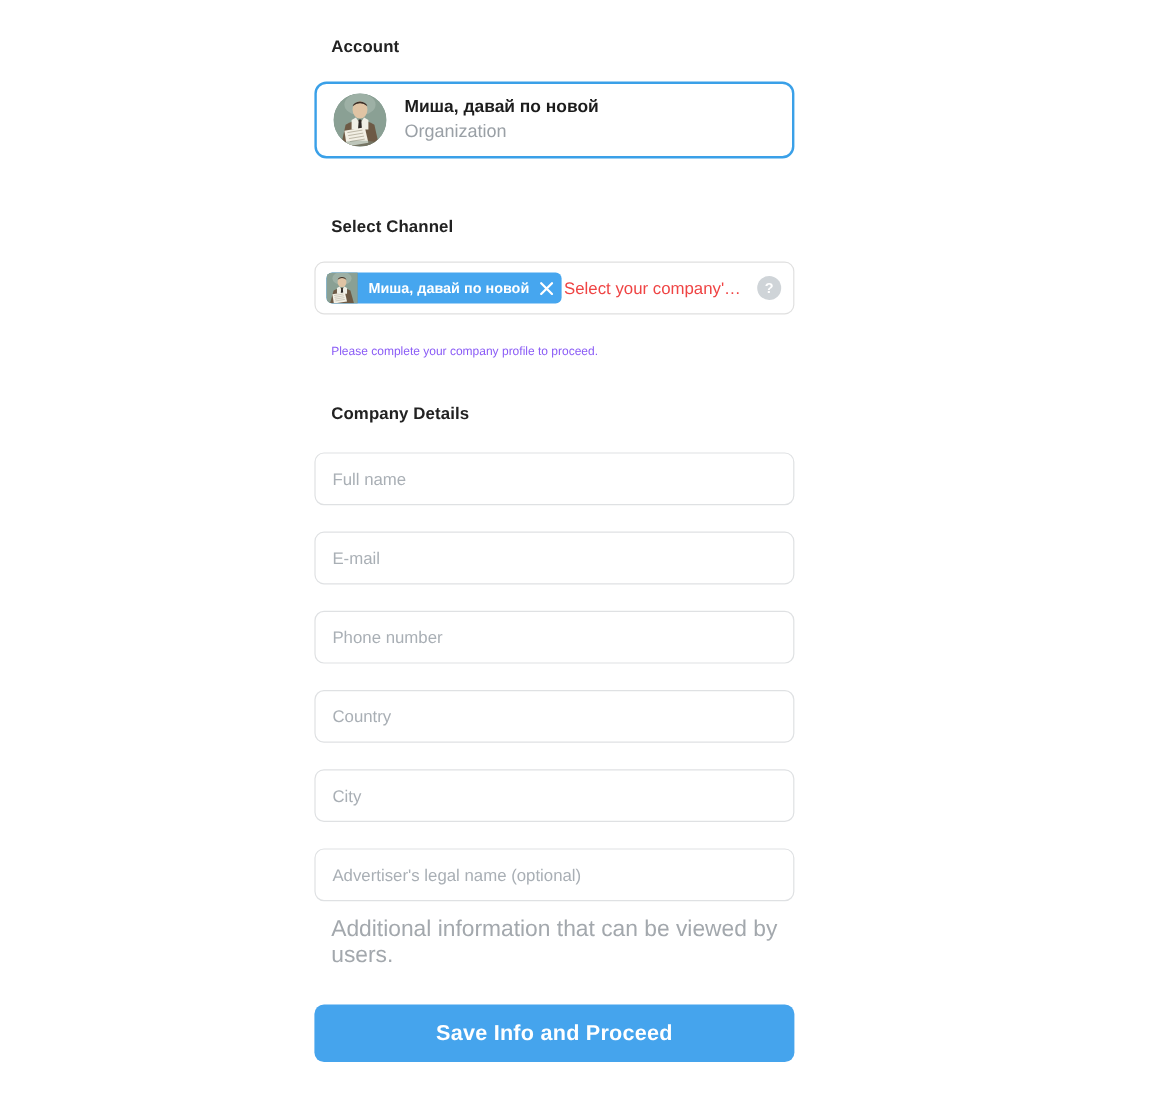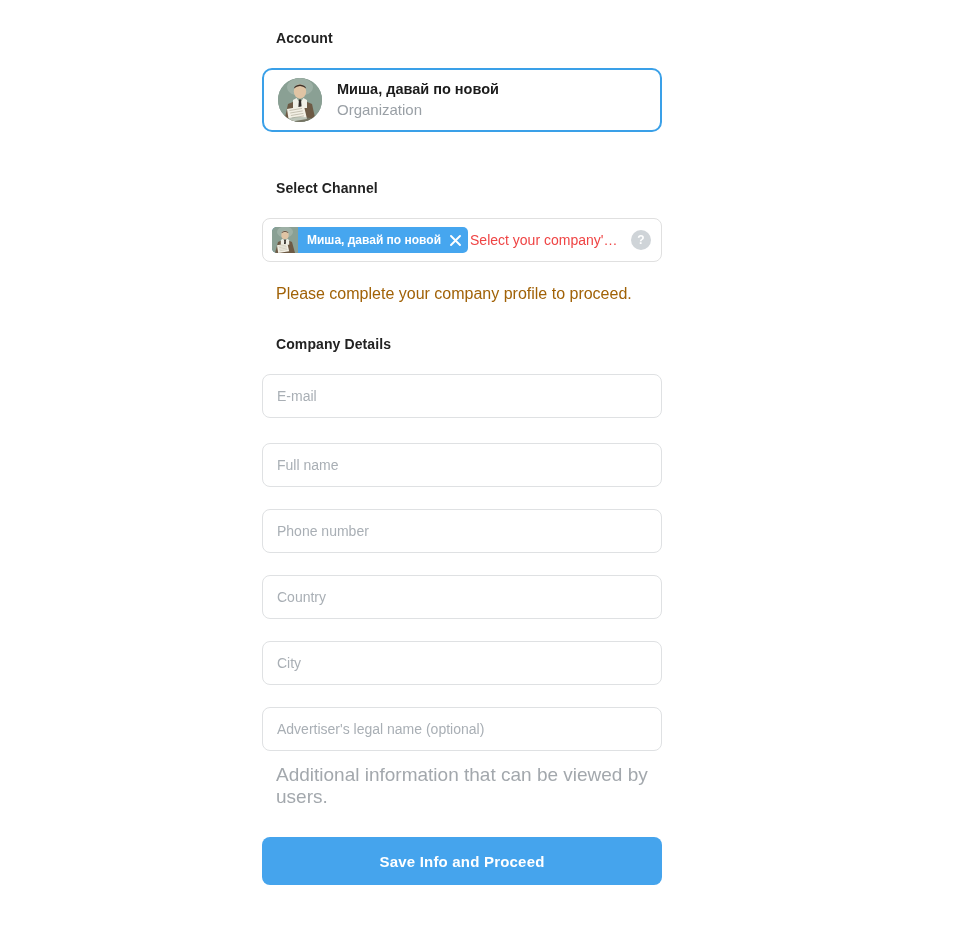--- a/index.html
+++ b/index.html
@@ -141,22 +141,22 @@
     font-size: 12px;
     font-weight: bold;
     display: flex;
     align-items: center;
     justify-content: center;
     cursor: pointer;
     margin-left: 6px;
   }
 
   .note {
-    font-size: 16px;
-    color: #a16207;
+    font-size: 10px;
+    color: #8b5cf6;
     line-height: 19px;
     padding-left: 14px;
     margin: 0;
   }
   .note-1 { margin-top: 22px; }
   .note-2 { margin-top: 19px; width: 372px; }
 
   
   .details-block { margin-top: 33px; }
   .field {
@@ -183,21 +183,21 @@
 
   .submit-button {
     margin-top: 29px;
     width: 400px;
     height: 48px;
     border: none;
     border-radius: 8px;
     background: #45a4ed;
     color: #ffffff;
     font-family: "Liberation Sans", sans-serif;
-    font-size: 15px;
+    font-size: 18px;
     font-weight: bold;
     letter-spacing: 0.2px;
     cursor: pointer;
     display: flex;
     align-items: center;
     justify-content: center;
   }
 </style>
 </head>
 <body>
@@ -258,27 +258,27 @@
         <div class="channel-placeholder">Select your company'…</div>
         <div class="help-icon">?</div>
       </div>
 
       <p class="note note-1">Please complete your company profile to proceed.</p>
     </div>
 
     <div class="details-block">
       <div class="section-heading">Company Details</div>
 
-      <div class="field">
-        <span class="field-placeholder">E-mail</span>
-      </div>
       <div class="field field-first">
         <span class="field-placeholder">Full name</span>
       </div>
       <div class="field">
+        <span class="field-placeholder">E-mail</span>
+      </div>
+      <div class="field">
         <span class="field-placeholder">Phone number</span>
       </div>
       <div class="field">
         <span class="field-placeholder">Country</span>
       </div>
       <div class="field">
         <span class="field-placeholder">City</span>
       </div>
       <div class="field">
         <span class="field-placeholder">Advertiser's legal name (optional)</span>

